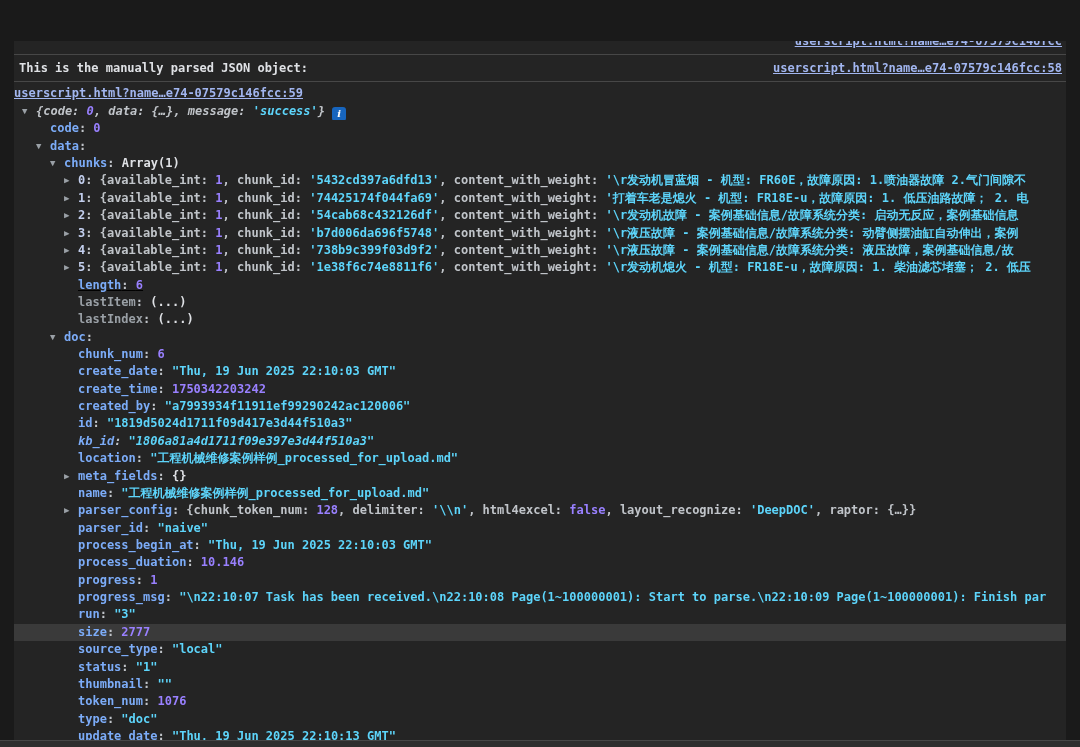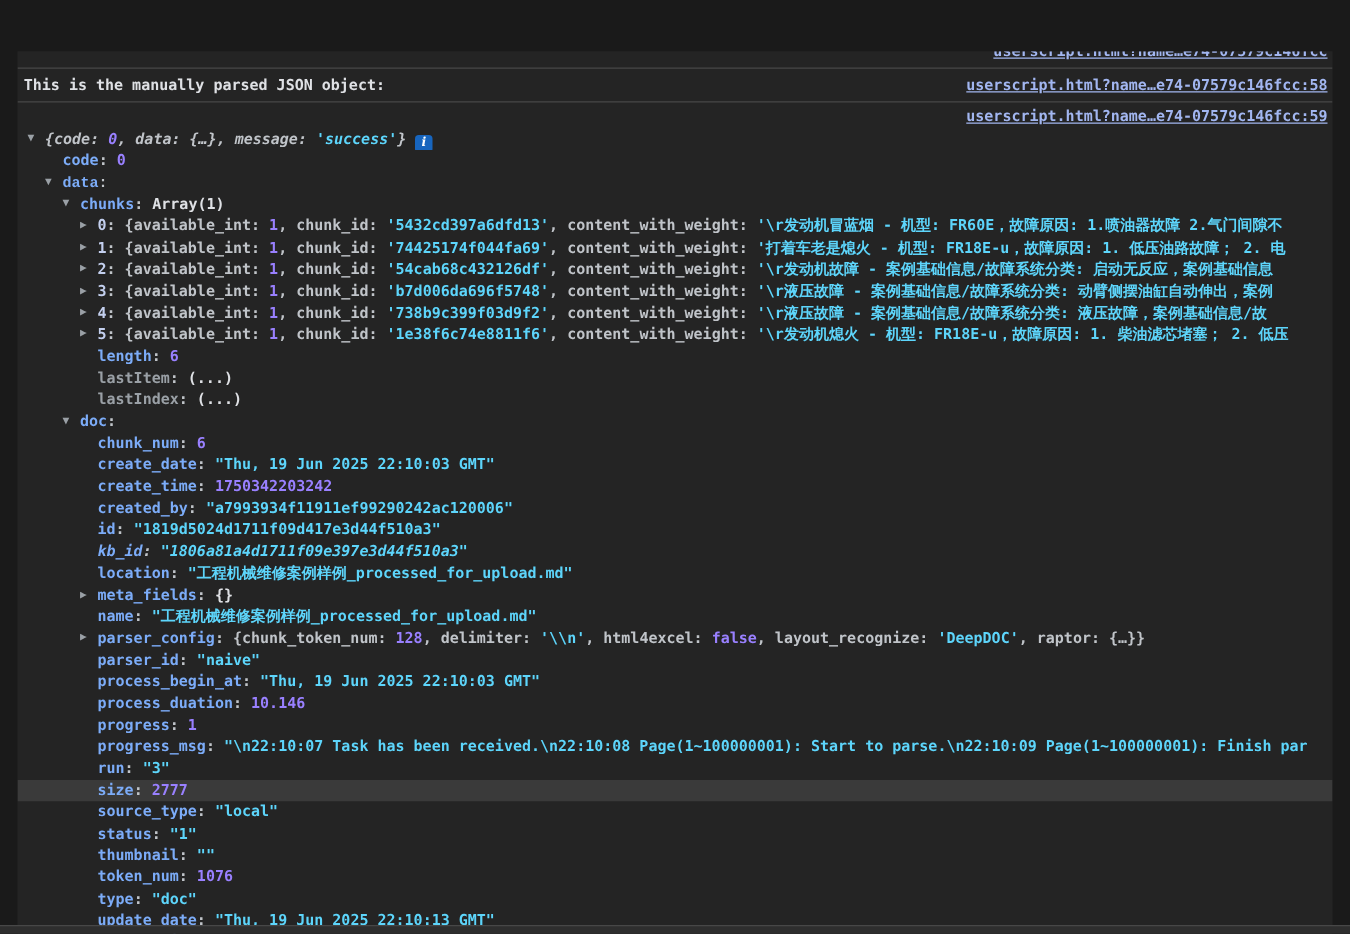--- a/index.html
+++ b/index.html
@@ -12,21 +12,21 @@
   html,body{width:1080px;height:747px;overflow:hidden;}
   body{background:var(--bg-frame);font-family:"DejaVu Sans Mono","Liberation Mono",monospace;font-size:12px;font-weight:700;}
   .console{position:absolute;left:14px;top:12px;width:1052px;height:740px;background:var(--bg-console);overflow:hidden;margin-top:29px;}
   .divider{height:1px;background:var(--divider);}
   .entry{position:relative;}
   .entry-partial{height:13px;overflow:hidden;}
   .entry-partial .srclink{position:absolute;top:-7px;right:4px;}
   .entry-msg{height:26px;display:flex;align-items:center;justify-content:space-between;padding:0 4px 0 5px;}
   .msg{color:var(--text);}
   .srclink{color:var(--link);text-decoration:underline;white-space:nowrap;}
-  .obj-link-line{height:21px;display:flex;align-items:center;justify-content:flex-end;padding-right:4px;}
+  .obj-link-line{height:21px;display:flex;align-items:center;justify-content:flex-start;padding-right:4px;}
   .tree{position:relative;}
   .row{height:17.36px;line-height:17.36px;white-space:nowrap;overflow:hidden;}
   .row.hl{background:var(--highlight);}
   .row.ital .tok{font-style:italic;}
   .arrow{display:inline-block;width:14px;margin-left:-14px;color:var(--arrow);font-size:9px;font-style:normal;text-align:left;vertical-align:middle;}
   .tok-key{color:var(--key);}
   .tok-idx{color:var(--idx);}
   .tok-num{color:var(--num);}
   .tok-str{color:var(--str);}
   .tok-gray{color:var(--gray);}
@@ -51,29 +51,29 @@
   </div>
   <div class="divider"></div>
 
   <div class="entry entry-obj">
     <div class="obj-link-line">
       <a class="srclink">userscript.html?name…e74-07579c146fcc:59</a>
     </div>
     <div class="tree" id="tree">
         <div class="row ital" style="padding-left: 22px;"><span class="arrow">▼</span><span class="tok tok-gray">{code: </span><span class="tok tok-num">0</span><span class="tok tok-gray">, data: {…}, message: </span><span class="tok tok-str">'success'</span><span class="tok tok-gray">}</span><span class="info-badge">i</span></div>
         <div class="row" style="padding-left: 36px;"><span class="tok tok-key">code</span><span class="tok tok-gray">: </span><span class="tok tok-num">0</span></div>
-        <div class="row" style="padding-left: 36px; font-family: Liberation Mono, monospace;"><span class="arrow">▼</span><span class="tok tok-key">data</span><span class="tok tok-gray">:</span></div>
+        <div class="row" style="padding-left: 36px;"><span class="arrow">▼</span><span class="tok tok-key">data</span><span class="tok tok-gray">:</span></div>
         <div class="row" style="padding-left: 50px;"><span class="arrow">▼</span><span class="tok tok-key">chunks</span><span class="tok tok-gray">: </span><span class="tok tok-plain">Array(1)</span></div>
         <div class="row" style="padding-left: 64px;"><span class="arrow">▶</span><span class="tok tok-idx">0</span><span class="tok tok-gray">: {available_int: </span><span class="tok tok-num">1</span><span class="tok tok-gray">, chunk_id: </span><span class="tok tok-str">'5432cd397a6dfd13'</span><span class="tok tok-gray">, content_with_weight: </span><span class="tok tok-str">'\r发动机冒蓝烟 - 机型: FR60E，故障原因: 1.喷油器故障 2.气门间隙不</span></div>
         <div class="row" style="padding-left: 64px;"><span class="arrow">▶</span><span class="tok tok-idx">1</span><span class="tok tok-gray">: {available_int: </span><span class="tok tok-num">1</span><span class="tok tok-gray">, chunk_id: </span><span class="tok tok-str">'74425174f044fa69'</span><span class="tok tok-gray">, content_with_weight: </span><span class="tok tok-str">'打着车老是熄火 - 机型: FR18E-u，故障原因: 1. 低压油路故障；  2. 电</span></div>
         <div class="row" style="padding-left: 64px;"><span class="arrow">▶</span><span class="tok tok-idx">2</span><span class="tok tok-gray">: {available_int: </span><span class="tok tok-num">1</span><span class="tok tok-gray">, chunk_id: </span><span class="tok tok-str">'54cab68c432126df'</span><span class="tok tok-gray">, content_with_weight: </span><span class="tok tok-str">'\r发动机故障 - 案例基础信息/故障系统分类: 启动无反应，案例基础信息</span></div>
         <div class="row" style="padding-left: 64px;"><span class="arrow">▶</span><span class="tok tok-idx">3</span><span class="tok tok-gray">: {available_int: </span><span class="tok tok-num">1</span><span class="tok tok-gray">, chunk_id: </span><span class="tok tok-str">'b7d006da696f5748'</span><span class="tok tok-gray">, content_with_weight: </span><span class="tok tok-str">'\r液压故障 - 案例基础信息/故障系统分类: 动臂侧摆油缸自动伸出，案例</span></div>
         <div class="row" style="padding-left: 64px;"><span class="arrow">▶</span><span class="tok tok-idx">4</span><span class="tok tok-gray">: {available_int: </span><span class="tok tok-num">1</span><span class="tok tok-gray">, chunk_id: </span><span class="tok tok-str">'738b9c399f03d9f2'</span><span class="tok tok-gray">, content_with_weight: </span><span class="tok tok-str">'\r液压故障 - 案例基础信息/故障系统分类: 液压故障，案例基础信息/故</span></div>
         <div class="row" style="padding-left: 64px;"><span class="arrow">▶</span><span class="tok tok-idx">5</span><span class="tok tok-gray">: {available_int: </span><span class="tok tok-num">1</span><span class="tok tok-gray">, chunk_id: </span><span class="tok tok-str">'1e38f6c74e8811f6'</span><span class="tok tok-gray">, content_with_weight: </span><span class="tok tok-str">'\r发动机熄火 - 机型: FR18E-u，故障原因: 1. 柴油滤芯堵塞；  2. 低压</span></div>
-        <div class="row" style="padding-left: 64px;"><span class="tok tok-key">length</span><span class="tok tok-gray">: </span><span class="tok tok-num">6</span></div>
+        <div class="row" style="padding-left: 64px; text-decoration: underline;"><span class="tok tok-key">length</span><span class="tok tok-gray">: </span><span class="tok tok-num">6</span></div>
         <div class="row" style="padding-left: 64px;"><span class="tok tok-dim">lastItem</span><span class="tok tok-gray">: </span><span class="tok tok-plain">(...)</span></div>
         <div class="row" style="padding-left: 64px;"><span class="tok tok-dim">lastIndex</span><span class="tok tok-gray">: </span><span class="tok tok-plain">(...)</span></div>
         <div class="row" style="padding-left: 50px;"><span class="arrow">▼</span><span class="tok tok-key">doc</span><span class="tok tok-gray">:</span></div>
         <div class="row" style="padding-left: 64px;"><span class="tok tok-key">chunk_num</span><span class="tok tok-gray">: </span><span class="tok tok-num">6</span></div>
         <div class="row" style="padding-left: 64px;"><span class="tok tok-key">create_date</span><span class="tok tok-gray">: </span><span class="tok tok-str">"Thu, 19 Jun 2025 22:10:03 GMT"</span></div>
         <div class="row" style="padding-left: 64px;"><span class="tok tok-key">create_time</span><span class="tok tok-gray">: </span><span class="tok tok-num">1750342203242</span></div>
         <div class="row" style="padding-left: 64px;"><span class="tok tok-key">created_by</span><span class="tok tok-gray">: </span><span class="tok tok-str">"a7993934f11911ef99290242ac120006"</span></div>
         <div class="row" style="padding-left: 64px;"><span class="tok tok-key">id</span><span class="tok tok-gray">: </span><span class="tok tok-str">"1819d5024d1711f09d417e3d44f510a3"</span></div>
         <div class="row" style="padding-left: 64px; font-style: italic;"><span class="tok tok-key">kb_id</span><span class="tok tok-gray">: </span><span class="tok tok-str">"1806a81a4d1711f09e397e3d44f510a3"</span></div>
         <div class="row" style="padding-left: 64px;"><span class="tok tok-key">location</span><span class="tok tok-gray">: </span><span class="tok tok-str">"工程机械维修案例样例_processed_for_upload.md"</span></div>

